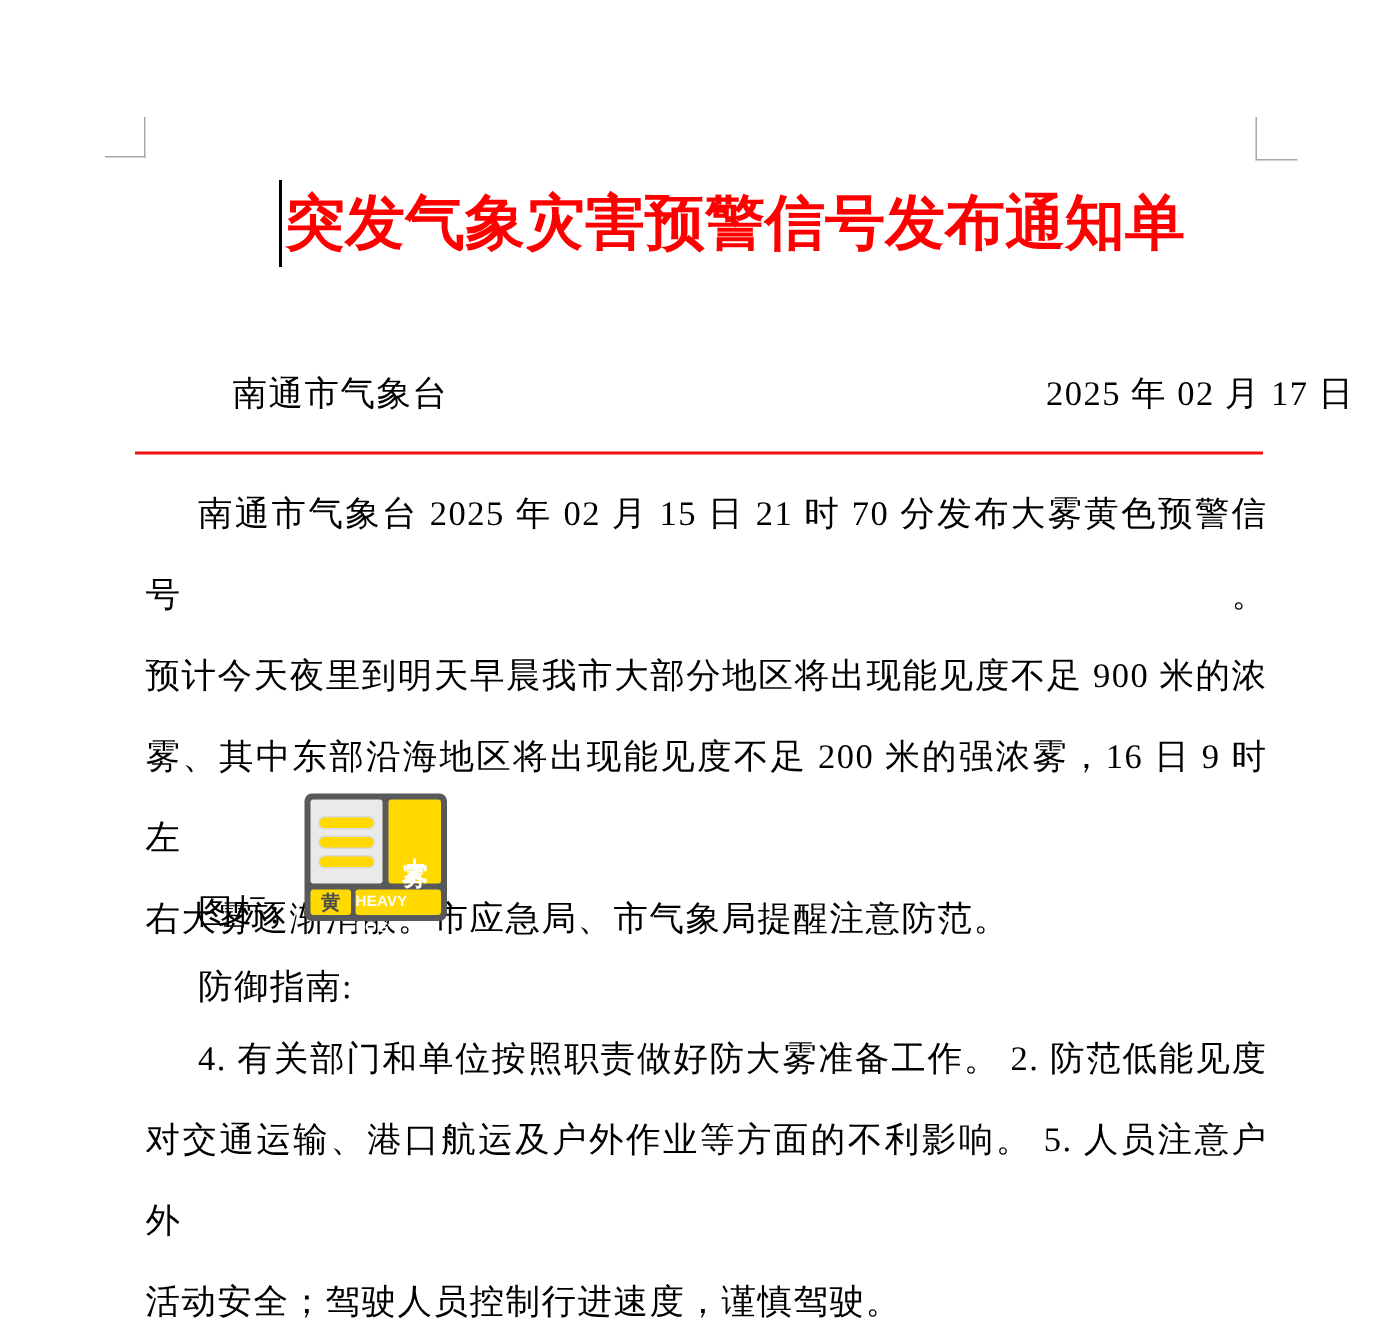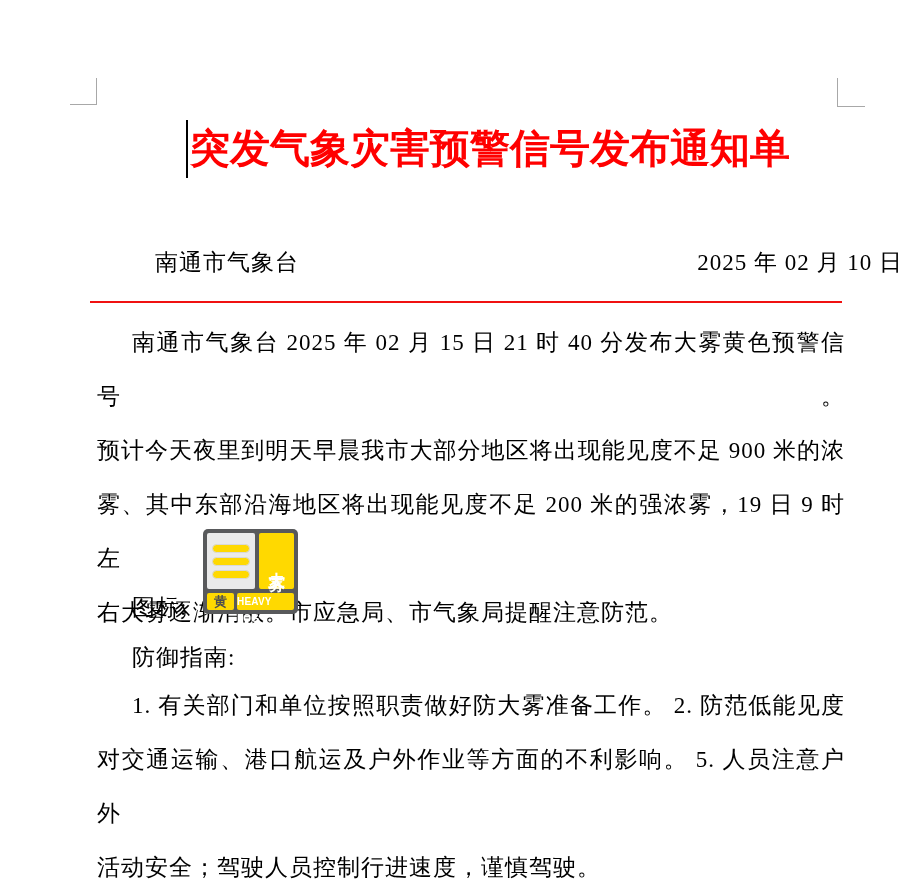--- a/index.html
+++ b/index.html
@@ -95,29 +95,29 @@
   <div class="corner-tr"></div>
 
   <div class="title-row">
     <span class="title-bar"></span>
     <span class="title-text">突发气象灾害预警信号发布通知单</span>
   </div>
 
 
   <div class="meta-row">
     <span>南通市气象台</span>
-    <span>2025 年 02 月 10 日</span>
+    <span>2025 年 02 月 17 日</span>
   </div>
 
   <div class="red-rule"></div>
 
   <div class="body-text">
-    <div class="line indent fill">南通市气象台 2025 年 02 月 15 日 21 时 40 分发布大雾黄色预警信号。</div>
+    <div class="line indent fill">南通市气象台 2025 年 02 月 15 日 21 时 70 分发布大雾黄色预警信号。</div>
     <div class="line fill">预计今天夜里到明天早晨我市大部分地区将出现能见度不足 900 米的浓</div>
-    <div class="line fill">雾、其中东部沿海地区将出现能见度不足 200 米的强浓雾，19 日 9 时左</div>
+    <div class="line fill">雾、其中东部沿海地区将出现能见度不足 200 米的强浓雾，16 日 9 时左</div>
     <div class="line">右大雾逐渐消散。市应急局、市气象局提醒注意防范。</div>
   </div>
 
   <div class="w-icon">
     <div class="w-row1">
       <div class="w-fog-panel">
         <div class="fog-bar"></div>
         <div class="fog-bar"></div>
         <div class="fog-bar"></div>
       </div>
@@ -127,18 +127,18 @@
       <div class="w-level">黄</div>
       <div class="w-en">HEAVY FOG</div>
     </div>
   </div>
 
   <div class="side-label icon-label-row">图标:</div>
 
   <div class="side-label guide-label-row">防御指南:</div>
 
   <div class="guide-text">
-    <div class="line indent fill">1. 有关部门和单位按照职责做好防大雾准备工作。 2. 防范低能见度</div>
+    <div class="line indent fill">4. 有关部门和单位按照职责做好防大雾准备工作。 2. 防范低能见度</div>
     <div class="line fill">对交通运输、港口航运及户外作业等方面的不利影响。 5. 人员注意户外</div>
     <div class="line">活动安全；驾驶人员控制行进速度，谨慎驾驶。</div>
   </div>
 
 </div>
 
 </body></html>

